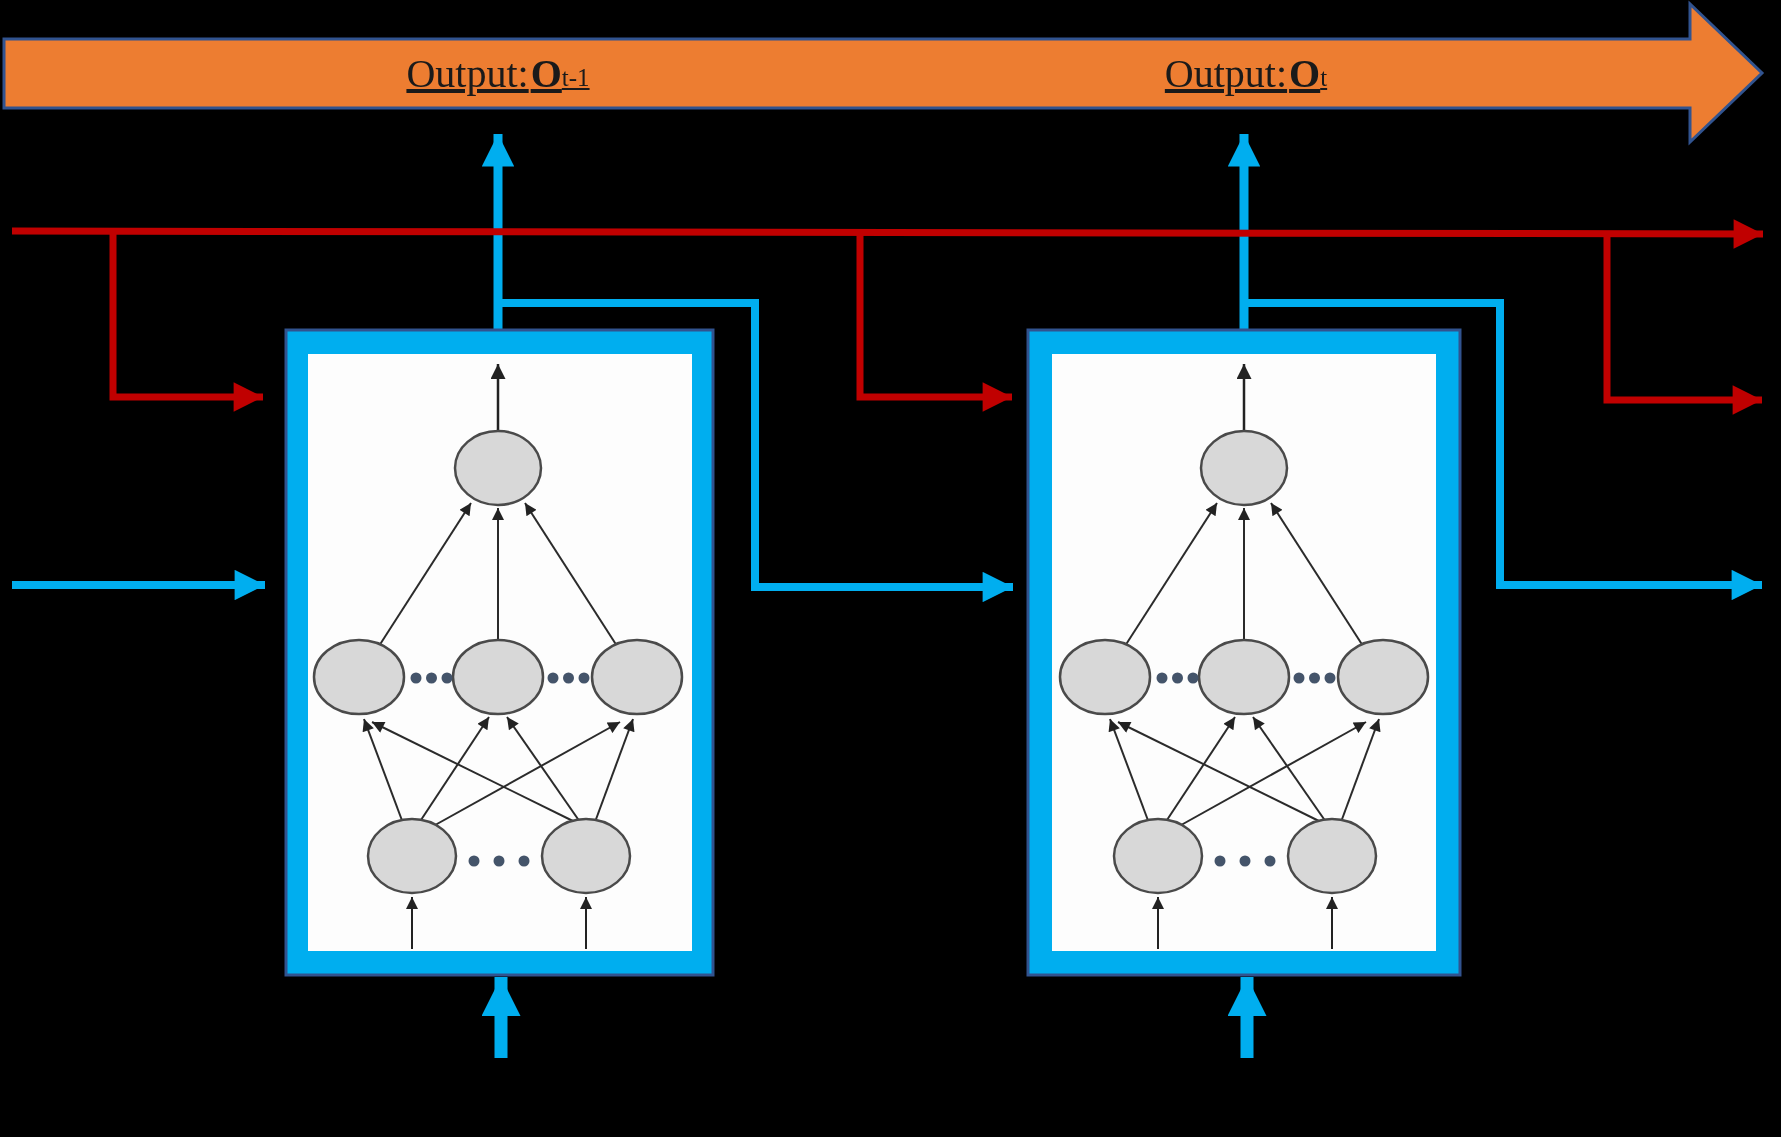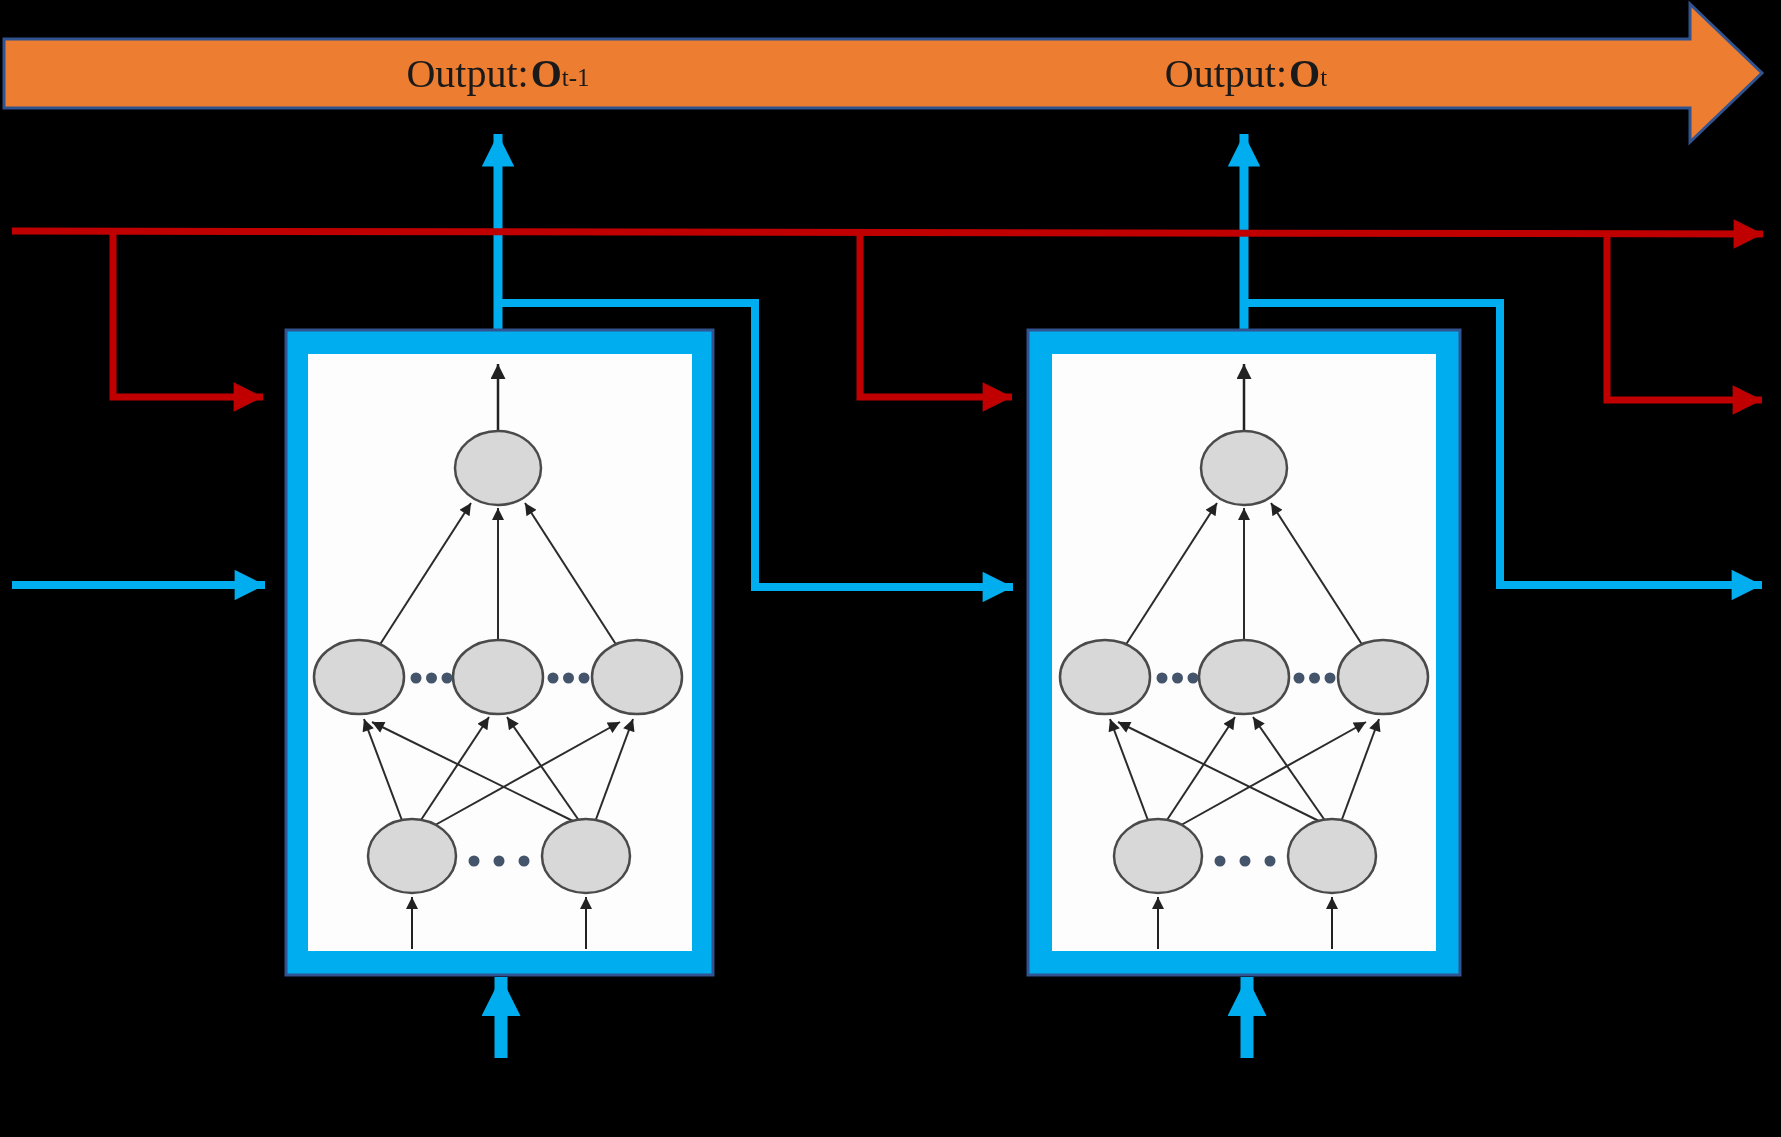--- a/index.html
+++ b/index.html
@@ -6,21 +6,21 @@
     --background:#000000; --orange:#ED7D31; --navy:#31538F; --red:#C00000;
     --blue:#00AEEF; --nodeFill:#D8D8D8; --nodeStroke:#4A4A4A; --dot:#44546A;
     --panel:#FDFDFD; --ink:#1A1A1A;
   }
   html,body{margin:0;padding:0;}
   body{background:var(--background);}
   .stage{position:relative;width:1781px;height:1137px;background:var(--background);overflow:hidden;
          font-family:"Liberation Serif", serif;}
   .stage svg{position:absolute;left:0;top:0;}
   .band-label{position:absolute;top:39px;height:69px;display:flex;align-items:center;
-              transform:translateX(-50%);color:var(--ink);font-size:40px;white-space:nowrap;}
+              transform:translateX(-50%);color:var(--ink);font-size:40px;white-space:nowrap;text-decoration:underline;}
   .band-label .sym{font-weight:700;margin-left:2px;}
   .band-label sub{font-size:25px;line-height:0;transform:translateY(4px);}
   .lbl-prev{left:498px;}
   .lbl-curr{left:1246px;}
 </style>
 </head>
 <body>
 
 <div class="stage">
 

